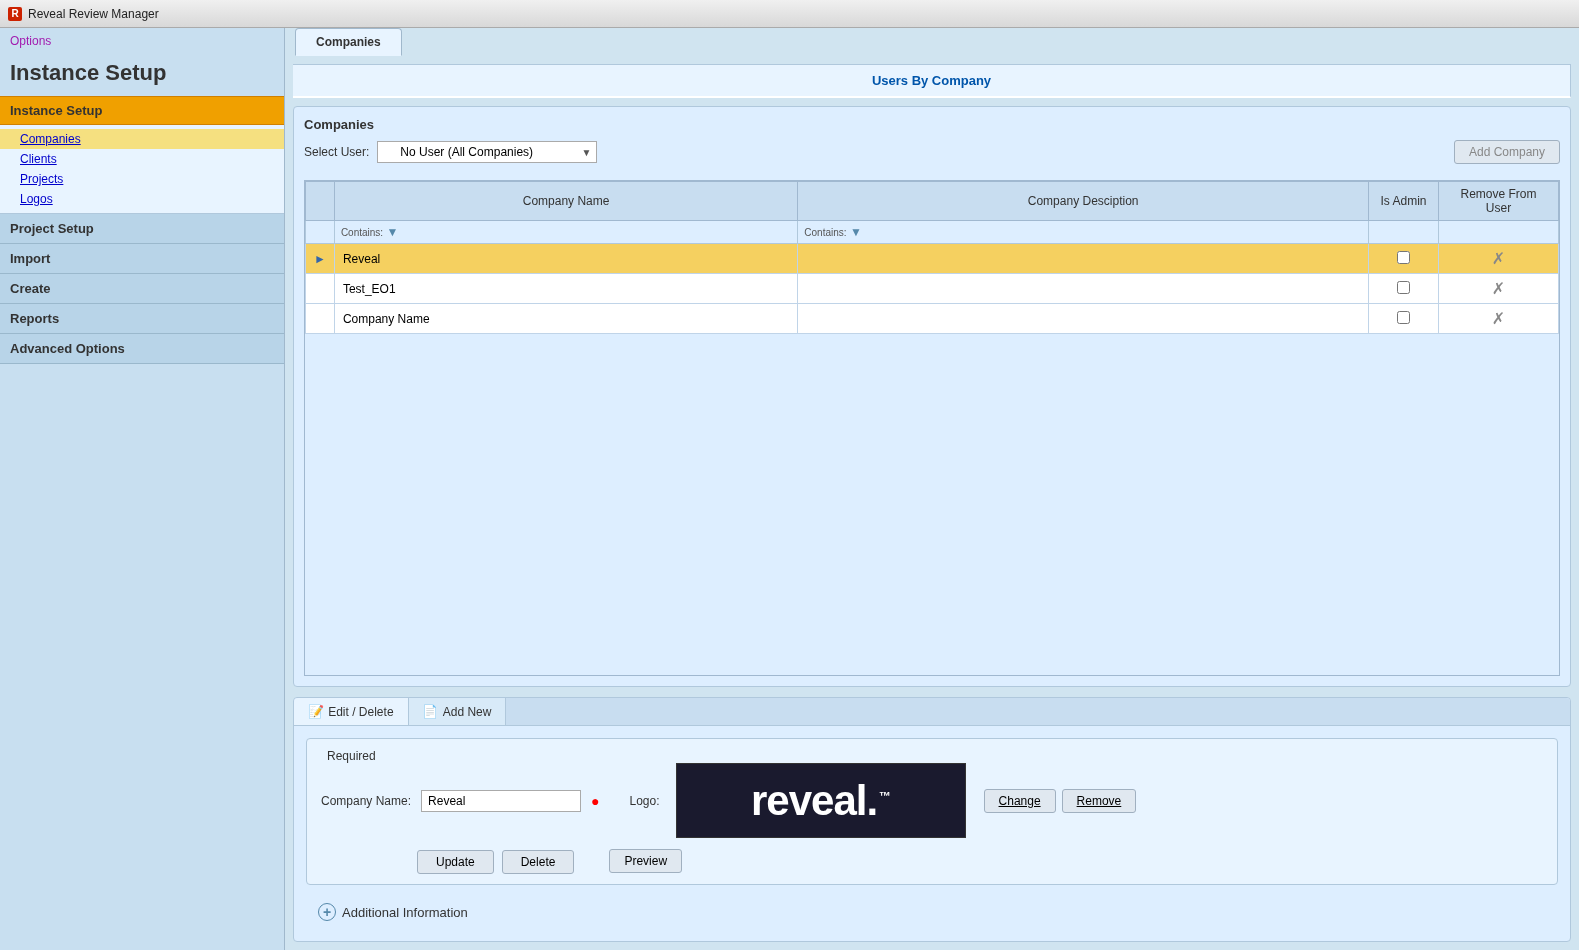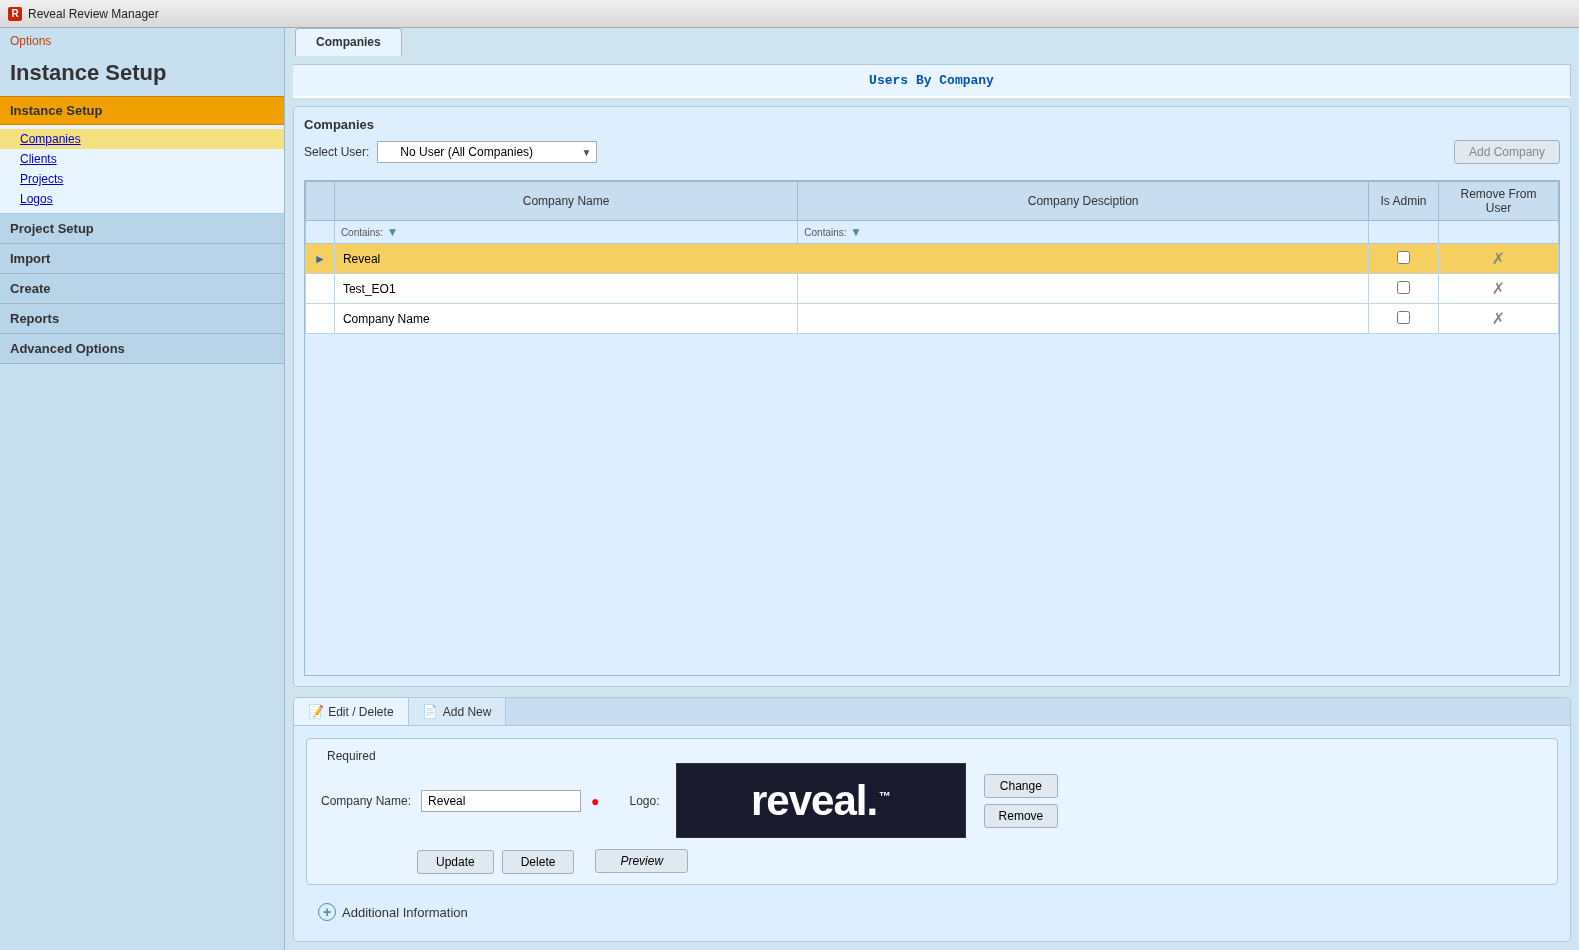--- a/index.html
+++ b/index.html
@@ -46,21 +46,21 @@
       background: #c8dff0;
       border-right: 1px solid #a0b8cc;
       display: flex;
       flex-direction: column;
       padding: 0;
     }
 
     .sidebar-options-header {
       padding: 6px 10px;
       font-size: 12px;
-      color: #c2410c;
+      color: #a21caf;
       background: #c8dff0;
     }
 
     .sidebar-title {
       font-size: 22px;
       font-weight: bold;
       color: #333;
       padding: 6px 10px 10px 10px;
       background: #c8dff0;
     }
@@ -154,21 +154,20 @@
     }
     .sub-tab {
       flex: 1;
       text-align: center;
       padding: 8px;
       color: #0055aa;
       cursor: pointer;
       font-size: 13px;
       background: #d8eaf8;
       border: 1px solid #b0c8dc;
-      font-family: Liberation Mono, monospace;
     }
     .sub-tab.active {
       background: #e8f4ff;
       border-bottom: 2px solid #fff;
       font-weight: bold;
     }
     .sub-tab:last-child {
       border-left: none;
     }
 
@@ -424,23 +423,24 @@
     }
 
     .logo-tm {
       font-size: 12px;
       vertical-align: super;
       margin-left: 2px;
     }
 
     .logo-buttons {
       display: flex;
-      flex-direction: column;
+      flex-direction: row;
       gap: 6px;
       margin-left: 8px;
+      text-decoration: underline;
     }
 
     .logo-btn {
       padding: 4px 14px;
       background: #e0e8f0;
       border: 1px solid #a0b0c0;
       border-radius: 3px;
       font-size: 12px;
       cursor: pointer;
       min-width: 70px;
@@ -457,28 +457,27 @@
     .action-btn {
       padding: 4px 18px;
       background: #e0e8f0;
       border: 1px solid #a0b0c0;
       border-radius: 3px;
       font-size: 12px;
       cursor: pointer;
     }
 
     .preview-btn {
-      padding: 4px 24px;
+      padding: 4px 14px;
       background: #e0e8f0;
       border: 1px solid #a0b0c0;
       border-radius: 3px;
       font-size: 12px;
       cursor: pointer;
-      margin-left: 21px;
-      font-style: italic;
+      margin-left: 35px;
     }
 
     
     .additional-info {
       display: flex;
       align-items: center;
       gap: 6px;
       padding: 8px 12px;
       cursor: pointer;
     }

